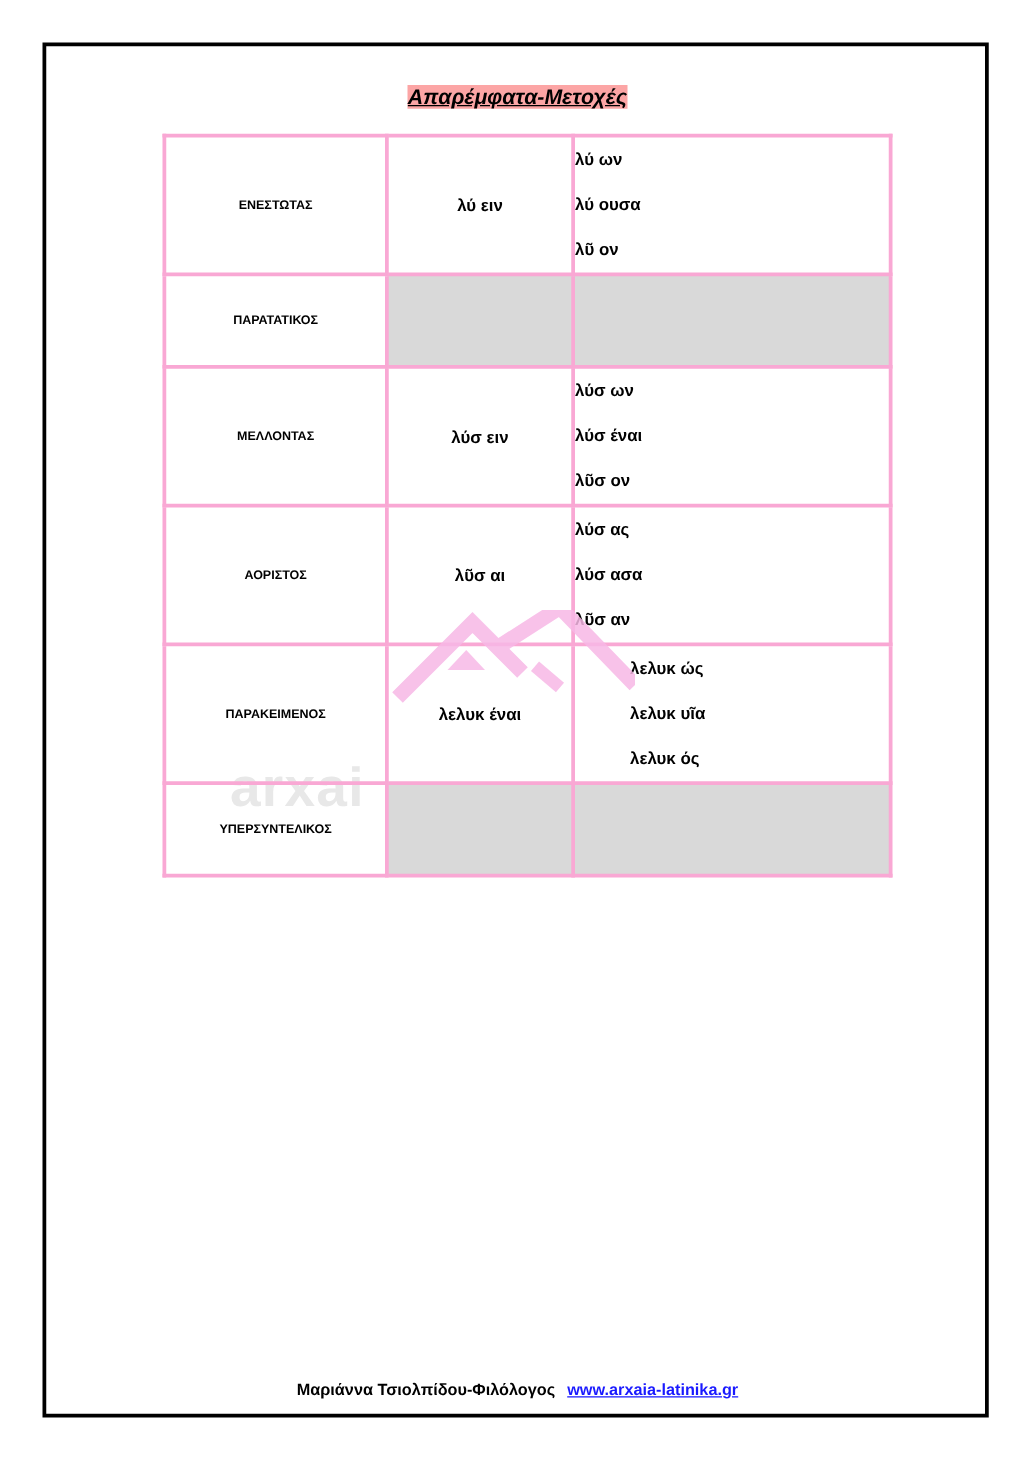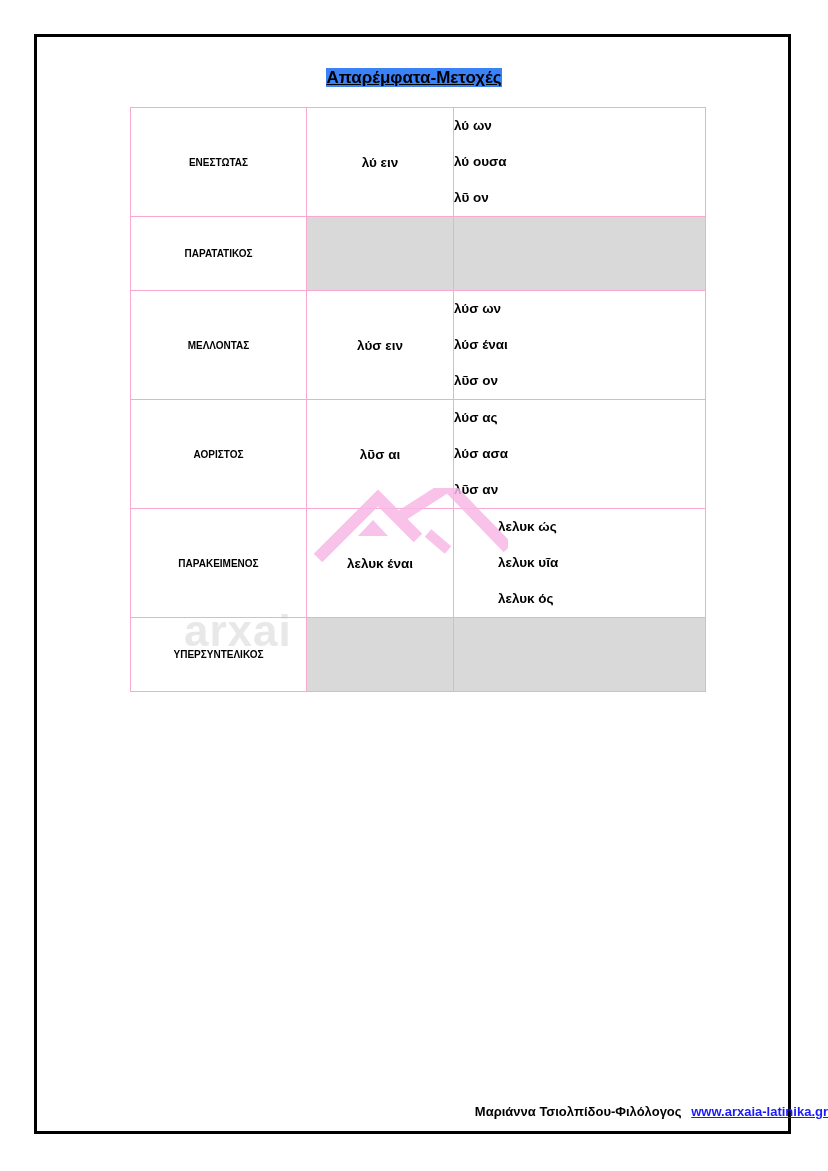--- a/index.html
+++ b/index.html
@@ -2,36 +2,36 @@
 <html><head>
   <meta charset="utf-8">
   <style>
     html, body { margin: 0; padding: 0; background: #ffffff; }
     body { width: 828px; height: 1171px; position: relative; overflow: hidden;
            font-family: "Liberation Sans", sans-serif; color: #000; }
     .page-frame { position: absolute; left: 34px; top: 34px; width: 757px; height: 1100px;
                   border: 3px solid #000; box-sizing: border-box; }
     .title { position: absolute; left: 0; top: 68px; width: 828px; text-align: center;
              font-size: 17px; font-weight: bold; }
-    .title span { background: #3b82f6; text-decoration: underline; padding: 0 0; }
+    .title span { background: #fca5a5; text-decoration: underline; padding: 0 0; font-style: italic; }
     .tbl { position: absolute; left: 130px; top: 107px; border-collapse: collapse;
            font-weight: bold; font-size: 13.5px; }
-    .tbl td { border: 1px solid #f9a8d4; padding: 0; vertical-align: middle; }
+    .tbl td { border: 3px solid #f9a8d4; padding: 0; vertical-align: middle; }
     .c1 { width: 175px; text-align: center; font-size: 10px; }
     .c2 { width: 146px; text-align: center; }
     .c3 { width: 207px; }
     .shaded { background: #d9d9d9; }
     .forms { padding-left: 46px; }
     .forms div { line-height: 36px; }
     .h108 { height: 108px; }
     .h74 { height: 74px; }
     .watermark-roof { position: absolute; left: 308px; top: 488px; pointer-events: none; }
     .watermark-text { position: absolute; left: 172px; top: 606px; font-size: 44px;
                       font-weight: bold; color: #e8e8e8; letter-spacing: 1px; pointer-events: none; margin-left: 12px; }
-    .footer { position: absolute; left: 0; top: 1104px; width: 828px; text-align: right;
+    .footer { position: absolute; left: 0; top: 1104px; width: 828px; text-align: center;
               font-size: 13px; font-weight: bold; }
     .footer a { color: #1a1aff; text-decoration: underline; margin-left: 6px; }
   </style>
 </head>
 <body>
 
 <div class="page-frame"></div>
 
 <div class="title">
   <span>Απαρέμφατα-Μετοχές</span>

